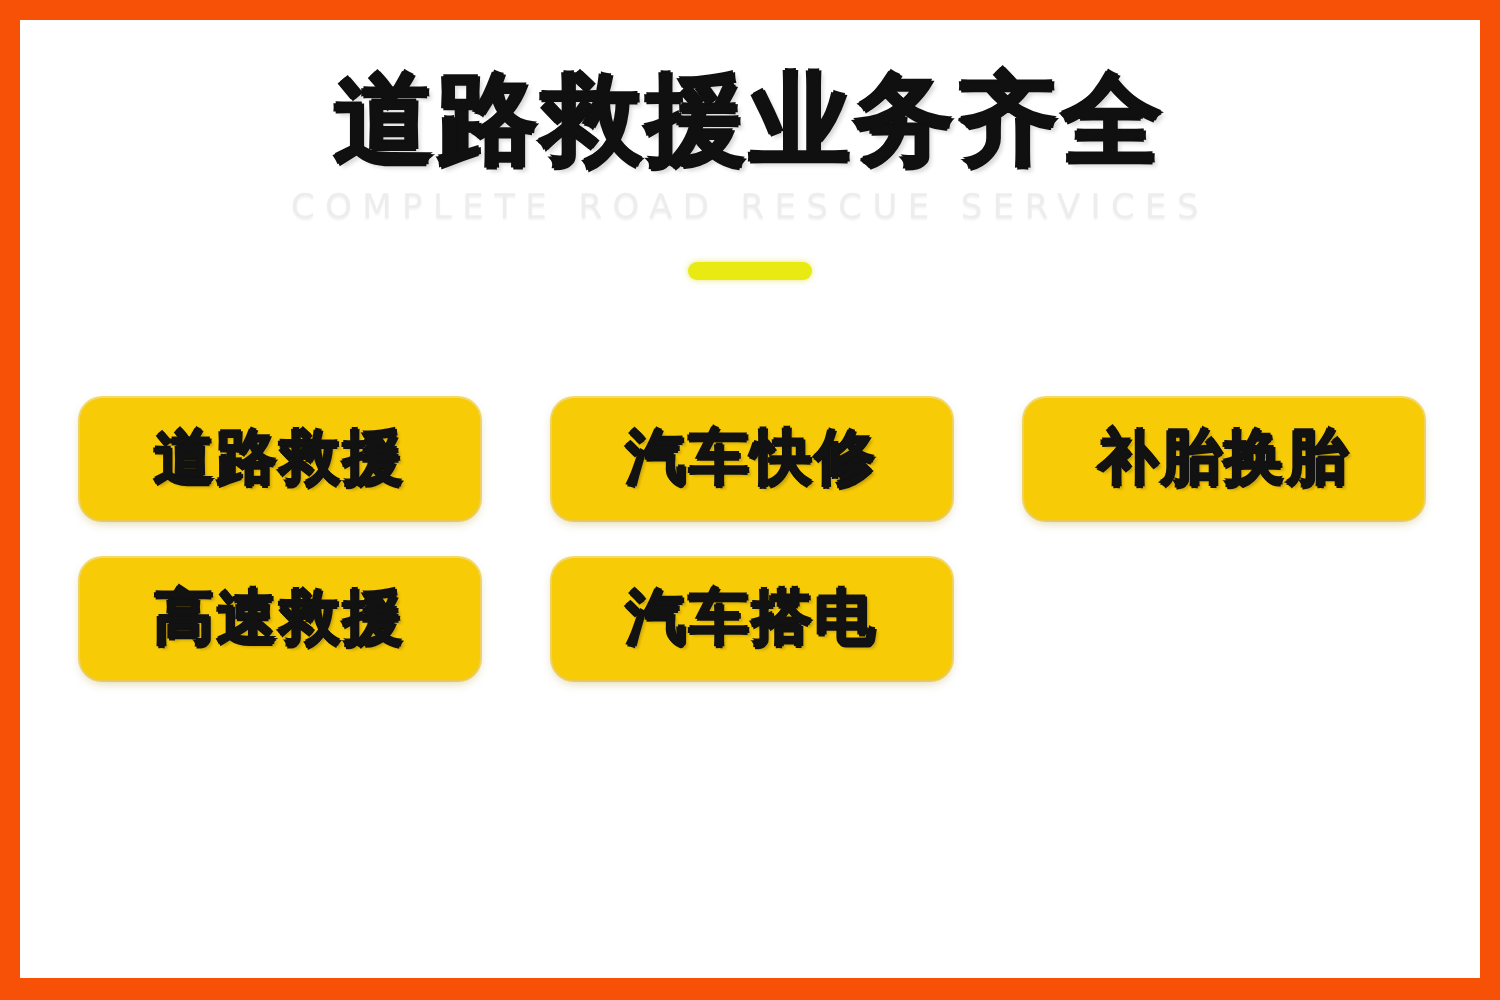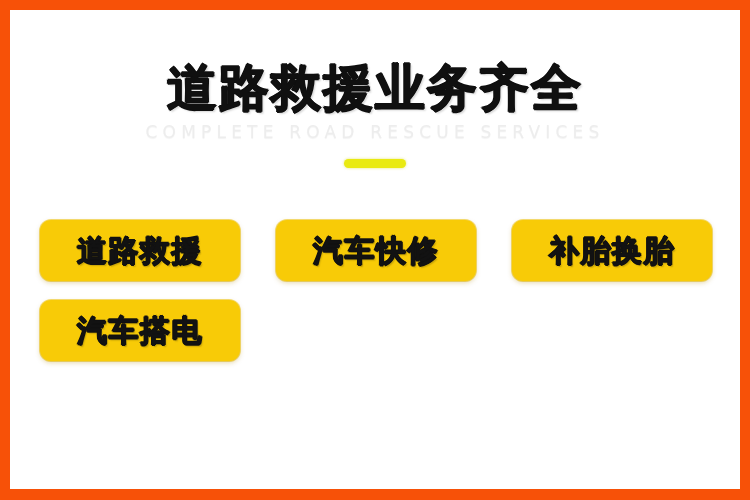--- a/index.html
+++ b/index.html
@@ -36,21 +36,21 @@
   .header {
     position: absolute;
     left: 0;
     top: 0;
     width: 100%;
     text-align: center;
   }
 
   .main-title {
     margin: 0;
-    padding-top: 52px;
+    padding-top: 24px;
     font-size: 50px;
     line-height: 1.05;
     font-weight: 700;
     color: #101010;
     letter-spacing: 2px;
     white-space: nowrap;
     font-family: "DejaVu Sans", "Liberation Sans", sans-serif;
     text-shadow:
       1.1px 0 0 #101010,
       -1.1px 0 0 #101010,
@@ -80,21 +80,21 @@
     height: 9px;
     border-radius: 5px;
     background: #e9ea12;
     box-shadow: 0 0 3px rgba(210,210,0,0.55);
   }
 
   
   .service-grid {
     position: absolute;
     left: 30px;
-    top: 210px;
+    top: 189px;
     width: 672px;
     display: grid;
     grid-template-columns: repeat(3, 200px);
     grid-column-gap: 36px;
     grid-row-gap: 19px;
     justify-content: space-between;
   }
 
   .service-chip {
     position: relative;
@@ -145,18 +145,21 @@
       <div class="service-chip">
         <span class="chip-label">道路救援</span>
       </div>
       <div class="service-chip">
         <span class="chip-label">汽车快修</span>
       </div>
       <div class="service-chip">
         <span class="chip-label">补胎换胎</span>
       </div>
       <div class="service-chip">
+        <span class="chip-label">高速救援</span>
+      </div>
+      <div class="service-chip">
         <span class="chip-label">汽车搭电</span>
       </div>
     </div>
 
   </div>
 </div>
 
 </body></html>

